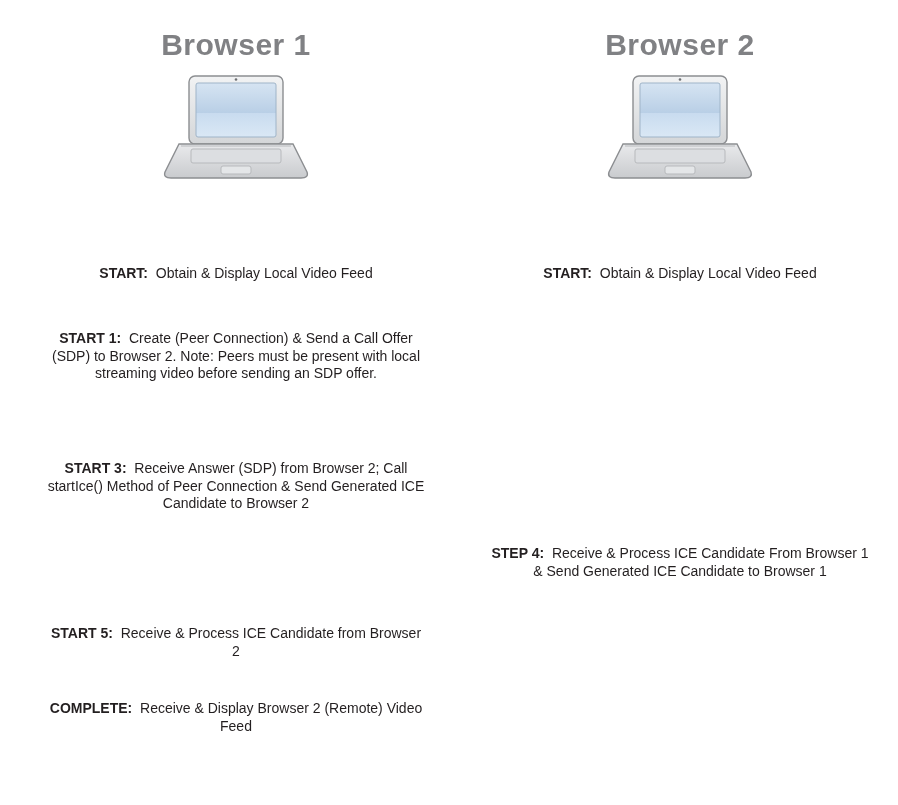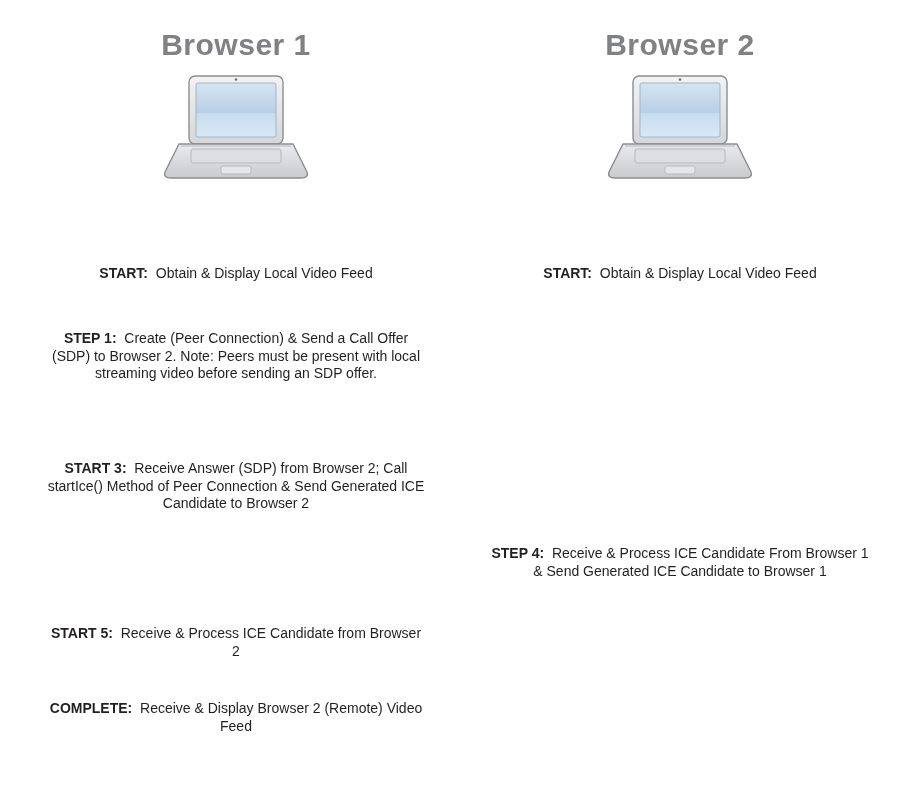--- a/index.html
+++ b/index.html
@@ -100,21 +100,21 @@
 
       <rect x="60" y="92" width="30" height="8" rx="2" fill="#e4e6e8" stroke="#b7b9bc"></rect>
     </svg>
 
     <div class="step y-start">
       <b>START:</b>&nbsp;
       <span>Obtain &amp; Display Local Video Feed</span>
     </div>
 
     <div class="step y-step1">
-      <b>STEP 1:</b>&nbsp;
+      <b>START 1:</b>&nbsp;
       <span>Create (Peer Connection) &amp; Send a Call Offer (SDP) to Browser 2. Note: Peers must be present with local streaming video before sending an SDP offer.</span>
     </div>
 
     <div class="step y-step3">
       <b>START 3:</b>&nbsp;
       <span>Receive Answer (SDP) from Browser 2; Call startIce() Method of Peer Connection &amp; Send Generated ICE Candidate to Browser 2</span>
     </div>
 
     <div class="step y-step5">
       <b>START 5:</b>&nbsp;

